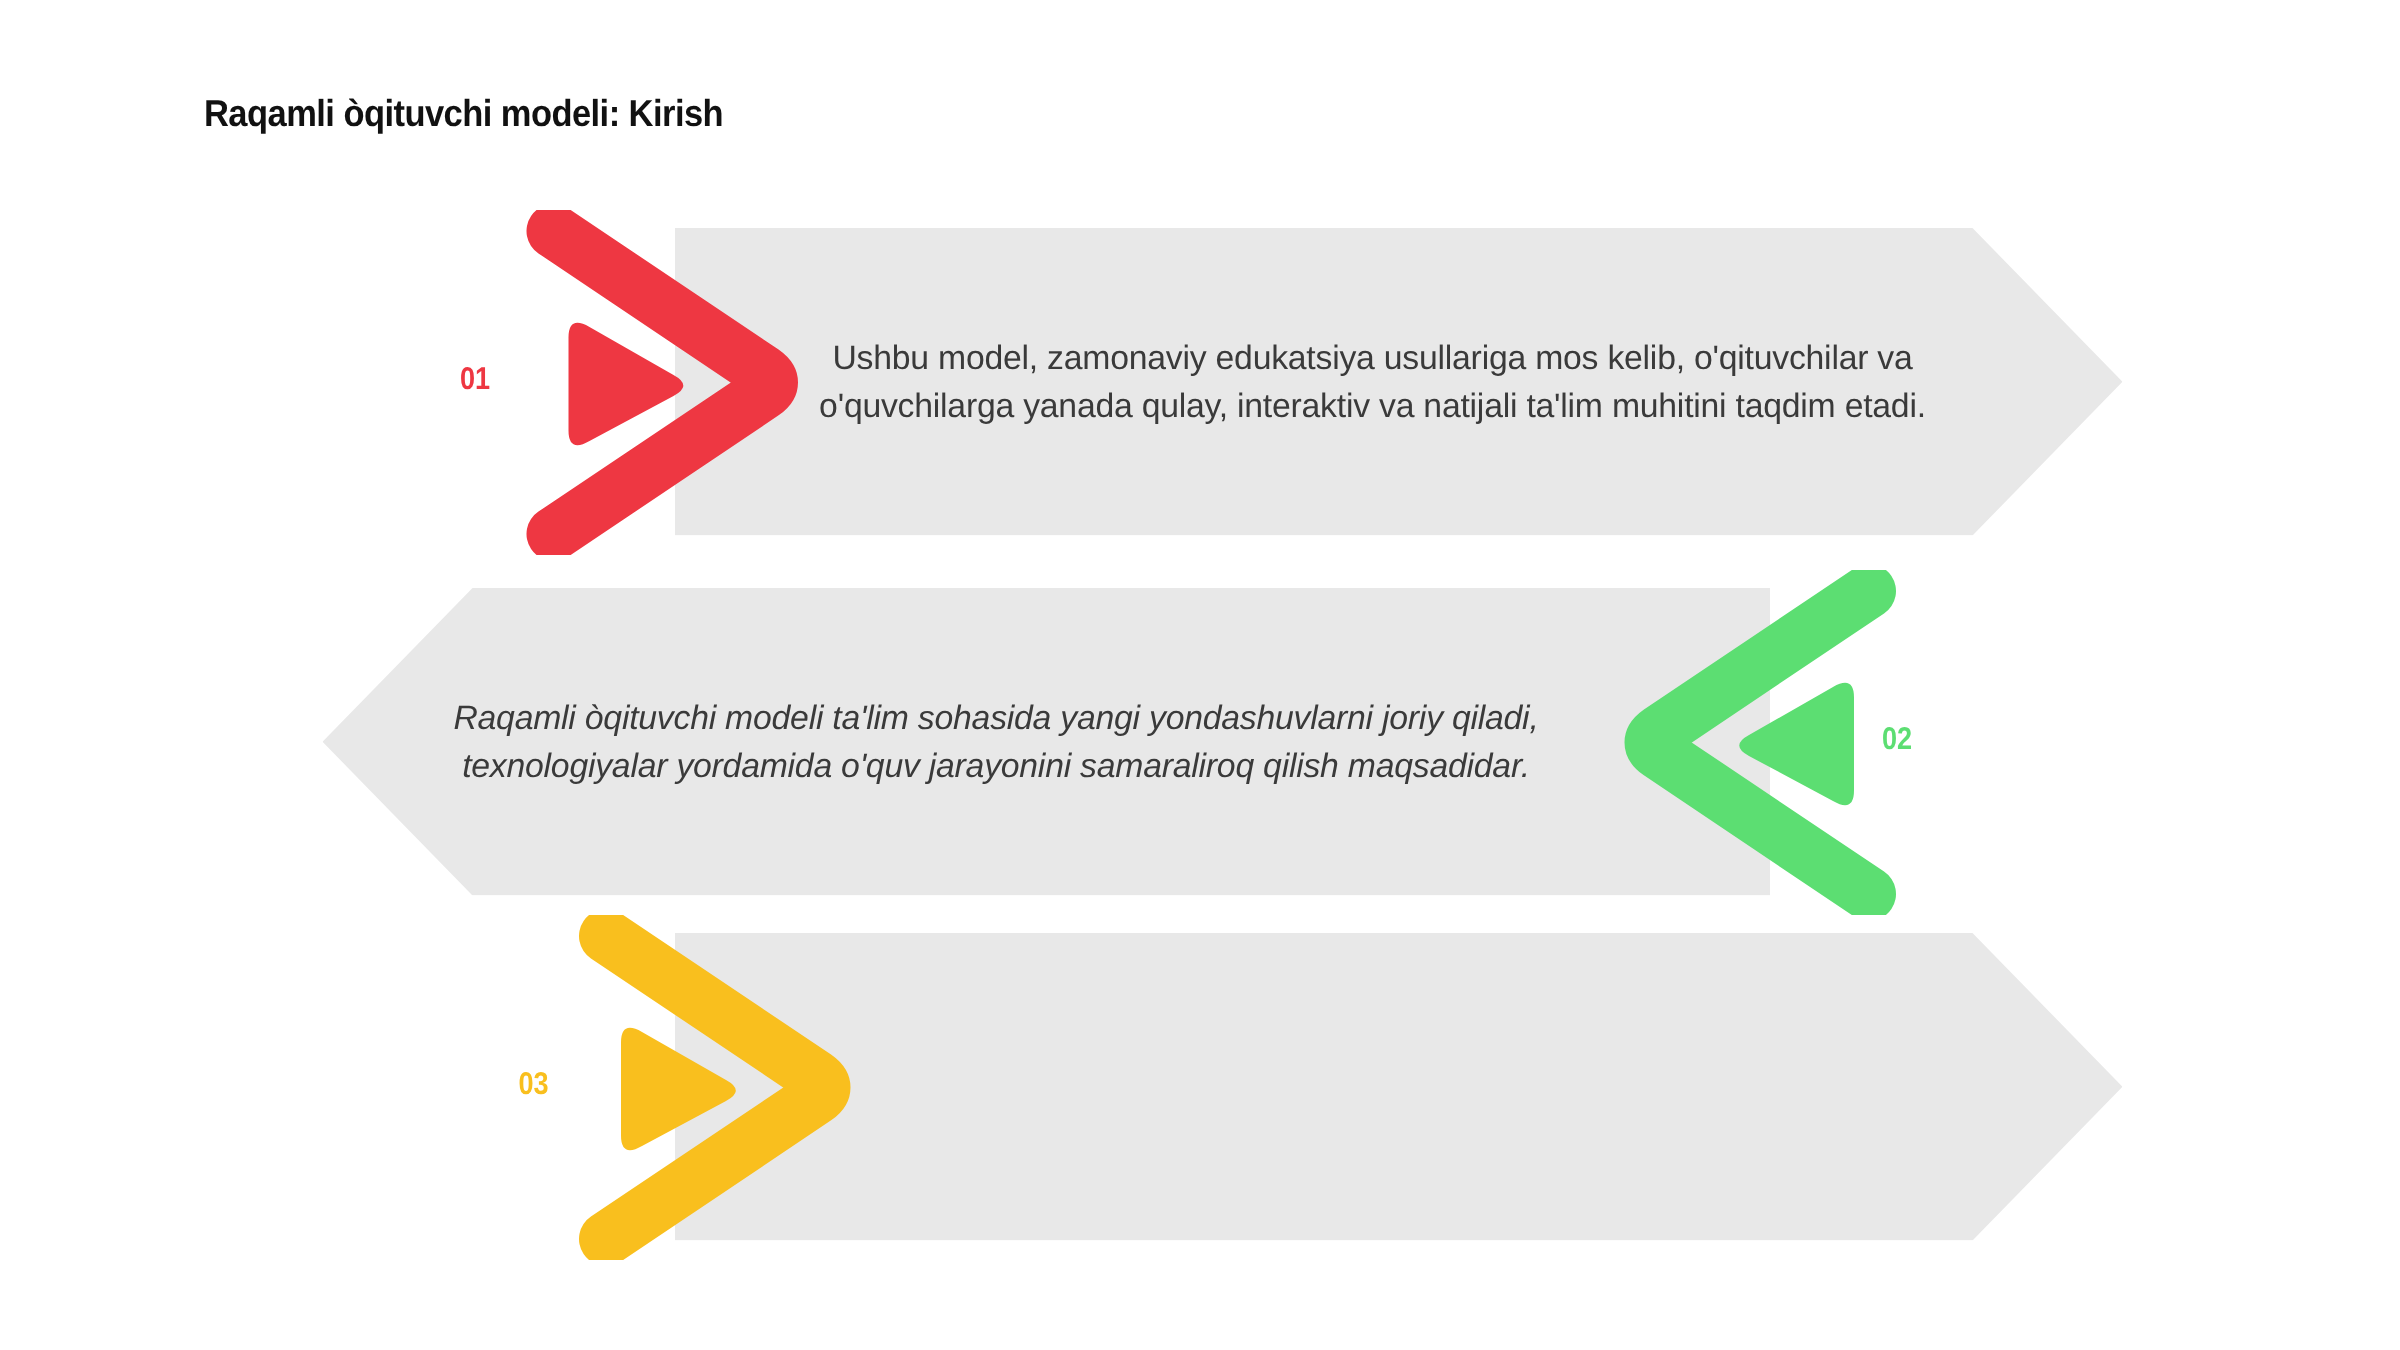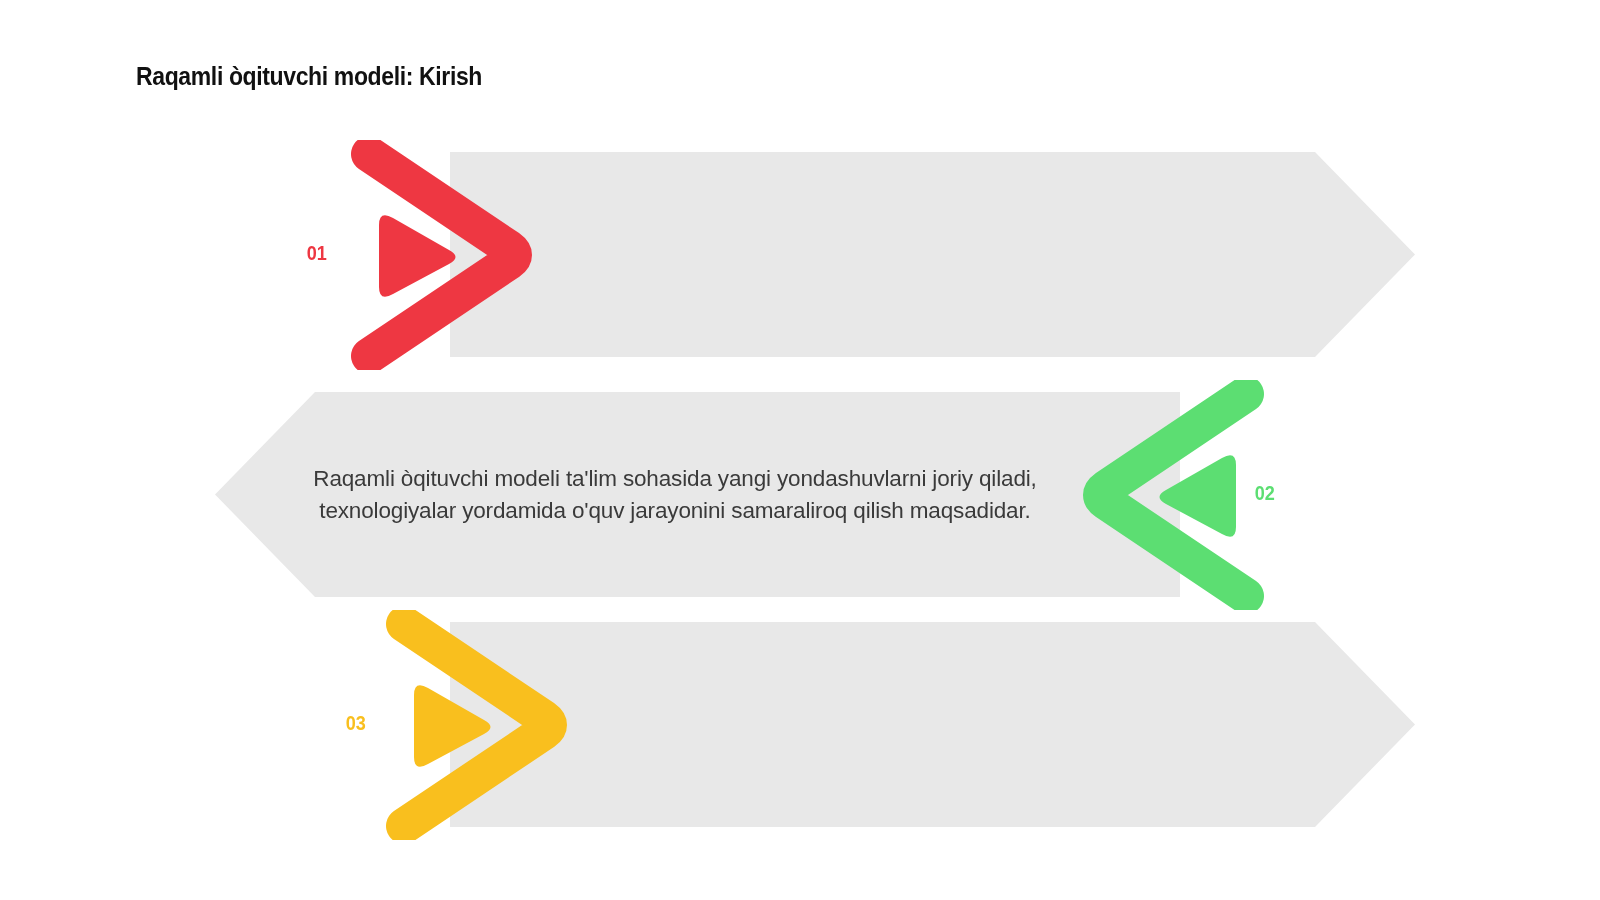--- a/index.html
+++ b/index.html
@@ -72,21 +72,21 @@
     top: 50%;
     transform: translateY(-50%);
     text-align: center;
     font-size: 22.5px;
     line-height: 1.42;
     color: #3a3a3a;
     font-family: "Liberation Sans", sans-serif;
     letter-spacing: -0.15px;
   }
   .text-r1 { left: 515px; width: 800px; }
-  .text-r2 { left: 295px; width: 760px; }
+  .text-r2 { left: 284px; width: 760px; font-style: italic; }
   .text-r3 { left: 565px; width: 730px; }
 
   
   .chevron-wrap {
     position: absolute;
     width: 210px;
     height: 230px;
     top: 0;
   }
   .chev-r1 { left: 345px; }
@@ -114,20 +114,21 @@
 <body>
 
 <div class="slide">
 
   <div class="page-title">Raqamli òqituvchi modeli: Kirish</div>
 
   <div class="row row-1">
 
     <div class="banner banner-right"></div>
 
+    <div class="banner-text text-r1">Ushbu model, zamonaviy edukatsiya usullariga mos kelib, o'qituvchilar va o'quvchilarga yanada qulay, interaktiv va natijali ta'lim muhitini taqdim etadi.</div>
 
     <div class="chevron-wrap chev-r1">
       <svg class="chevron-svg" viewBox="0 0 210 230" xmlns="http://www.w3.org/2000/svg">
         <path d="M24 14 L164 108 Q174 115 164 122 L24 216" fill="none" stroke="#ee3742" stroke-width="36" stroke-linecap="round" stroke-linejoin="round"></path>
         <path d="M34 85 Q34 70 48 78 L104 110 Q117 117 104 124 L48 154 Q34 162 34 147 Z" fill="#ee3742"></path>
       </svg>
     </div>
 
     <div class="step-num num-r1">01</div>
   </div>

